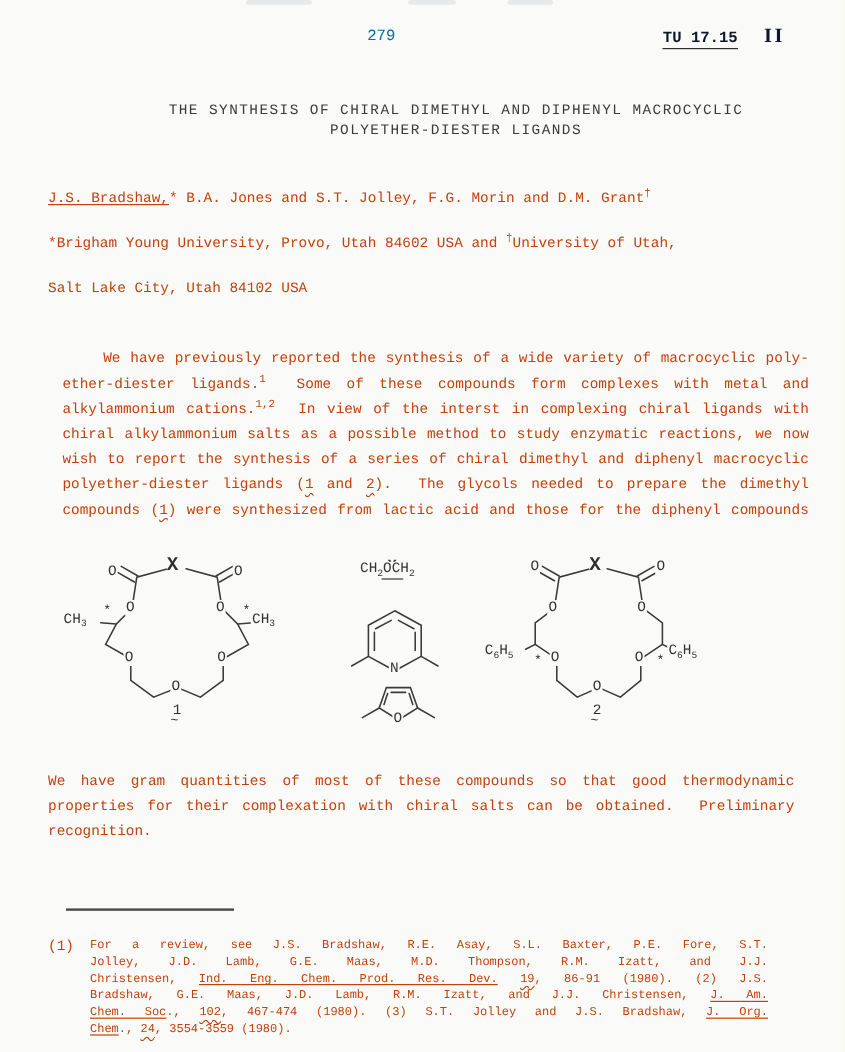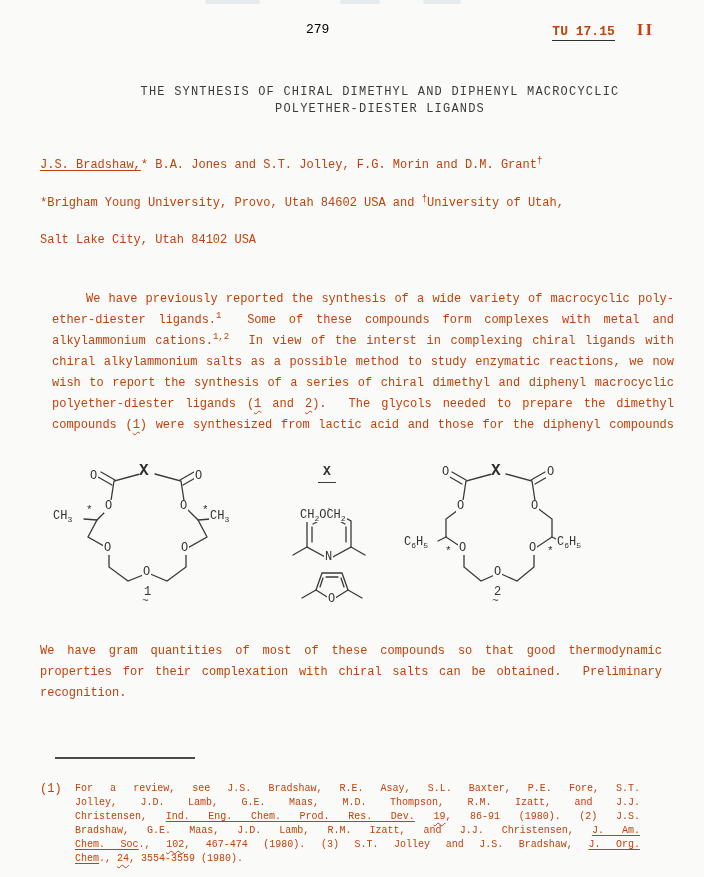--- a/index.html
+++ b/index.html
@@ -5,22 +5,22 @@
   html,body{margin:0;padding:0;background:#e9e9e7;}
   .page{
     position:relative;width:704px;height:877px;margin:0 auto;
     background:#fafaf8;overflow:hidden;
     font-family:"Liberation Mono","DejaVu Sans Mono",monospace;
     color:#333;-webkit-font-smoothing:antialiased;
   }
   .abs{position:absolute;}
   .smudge{position:absolute;top:0;height:4px;background:#e7eaeb;border-radius:2px;}
   
-  .pageno{font-size:13px;color:#000000;}
-  .sess{font-size:13px;font-weight:bold;color:#c2410c;}
+  .pageno{font-size:13px;color:#0369a1;}
+  .sess{font-size:13px;font-weight:bold;color:#0f172a;}
   .sess .code{border-bottom:1.5px solid #2e2e2e;padding-bottom:1px;}
   .sess .numeral{font-family:"Liberation Serif","DejaVu Serif",serif;font-size:17px;font-weight:bold;letter-spacing:2px;margin-left:22px;}
   
   .title{left:56px;width:648px;text-align:center;font-size:12px;letter-spacing:1.2px;color:#3b3b3b;line-height:17px;}
   
   .bodytext{font-size:12px;color:#c2410c;}
   .bl{line-height:21px;height:21px;text-align:justify;text-align-last:justify;}
   .bl.noj{text-align-last:left;}
   .ind{text-indent:34px;}
   sup{font-size:9px;line-height:0;vertical-align:super;}
@@ -126,21 +126,21 @@
   <span class="atom" style="left:180px;top:542px;">O</span>
   <span class="atom" style="left:142px;top:566px;">O</span>
   <span class="atom" style="left:52px;top:510px;"><span>CH</span><sub>3</sub></span>
   <span class="atom" style="left:209px;top:510px;"><span>CH</span><sub>3</sub></span>
   <span class="star" style="left:86px;top:505px;">*</span>
   <span class="star" style="left:202px;top:505px;">*</span>
   <span class="cnum" style="left:144px;top:586px;">1</span>
   <span class="ctilde" style="left:142px;top:597px;">~</span>
 
   <span class="xlab mid" style="left:318px;top:464px;">X</span>
-  <span class="atom" style="left:299px;top:509px;font-family:Liberation Mono, monospace;"><span>CH</span><sub>2</sub><span>OCH</span><sub>2</sub></span>
+  <span class="atom" style="left:299px;top:468px;font-family:Liberation Mono, monospace;"><span>CH</span><sub>2</sub><span>OCH</span><sub>2</sub></span>
   <span class="atom" style="left:324px;top:551px;">N</span>
   <span class="atom" style="left:327px;top:593px;">O</span>
 
   <span class="xlab" style="left:491px;top:463px;">X</span>
   <span class="atom" style="left:441px;top:466px;">O</span>
   <span class="atom" style="left:546px;top:466px;">O</span>
   <span class="atom" style="left:456px;top:500px;">O</span>
   <span class="atom" style="left:530px;top:500px;">O</span>
   <span class="atom" style="left:458px;top:542px;">O</span>
   <span class="atom" style="left:528px;top:542px;">O</span>

